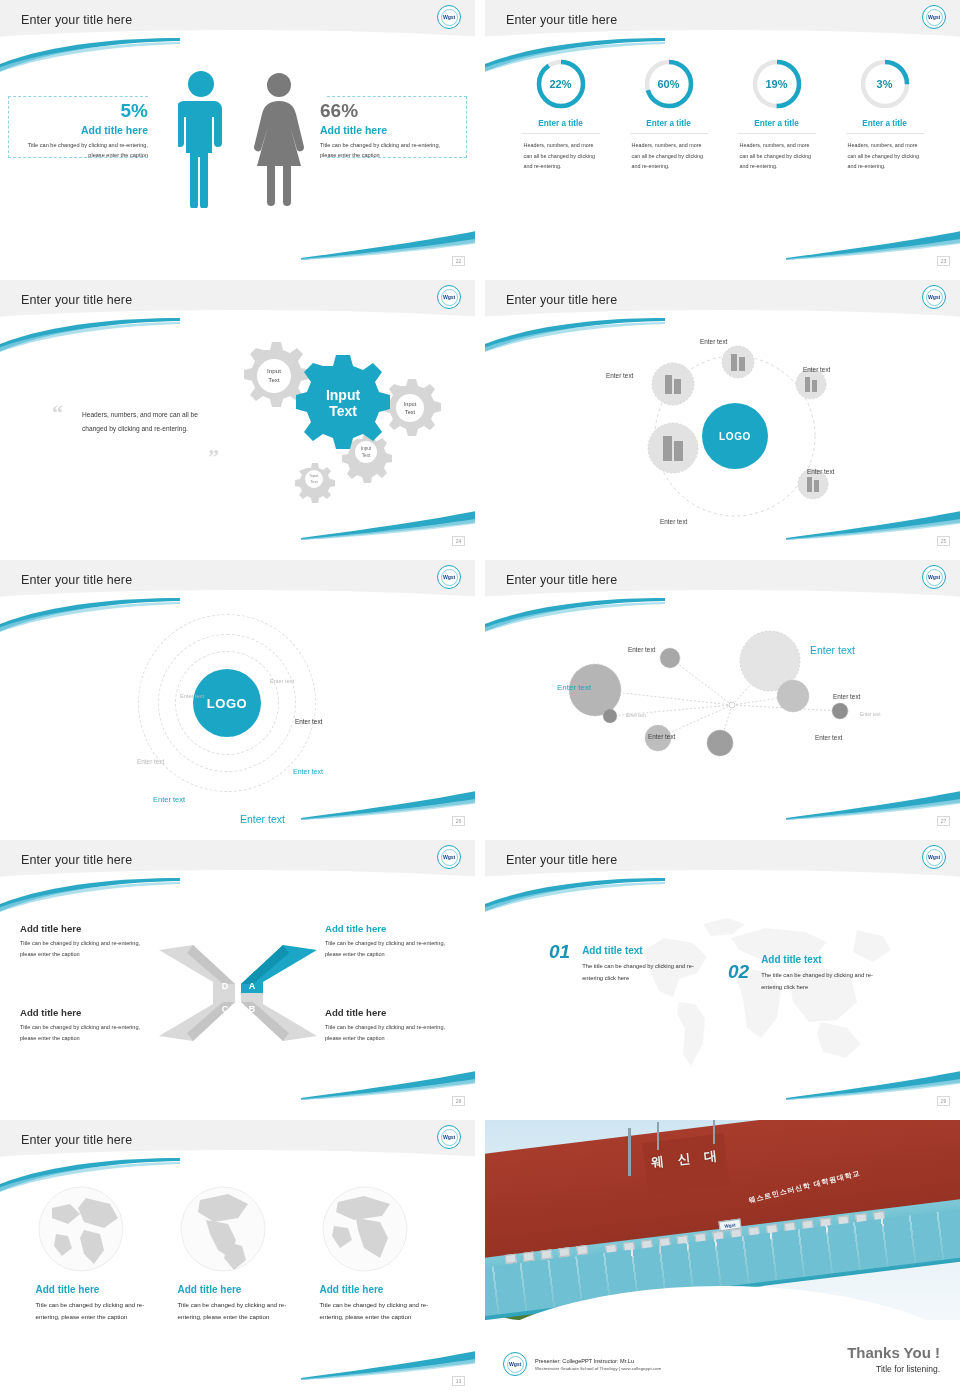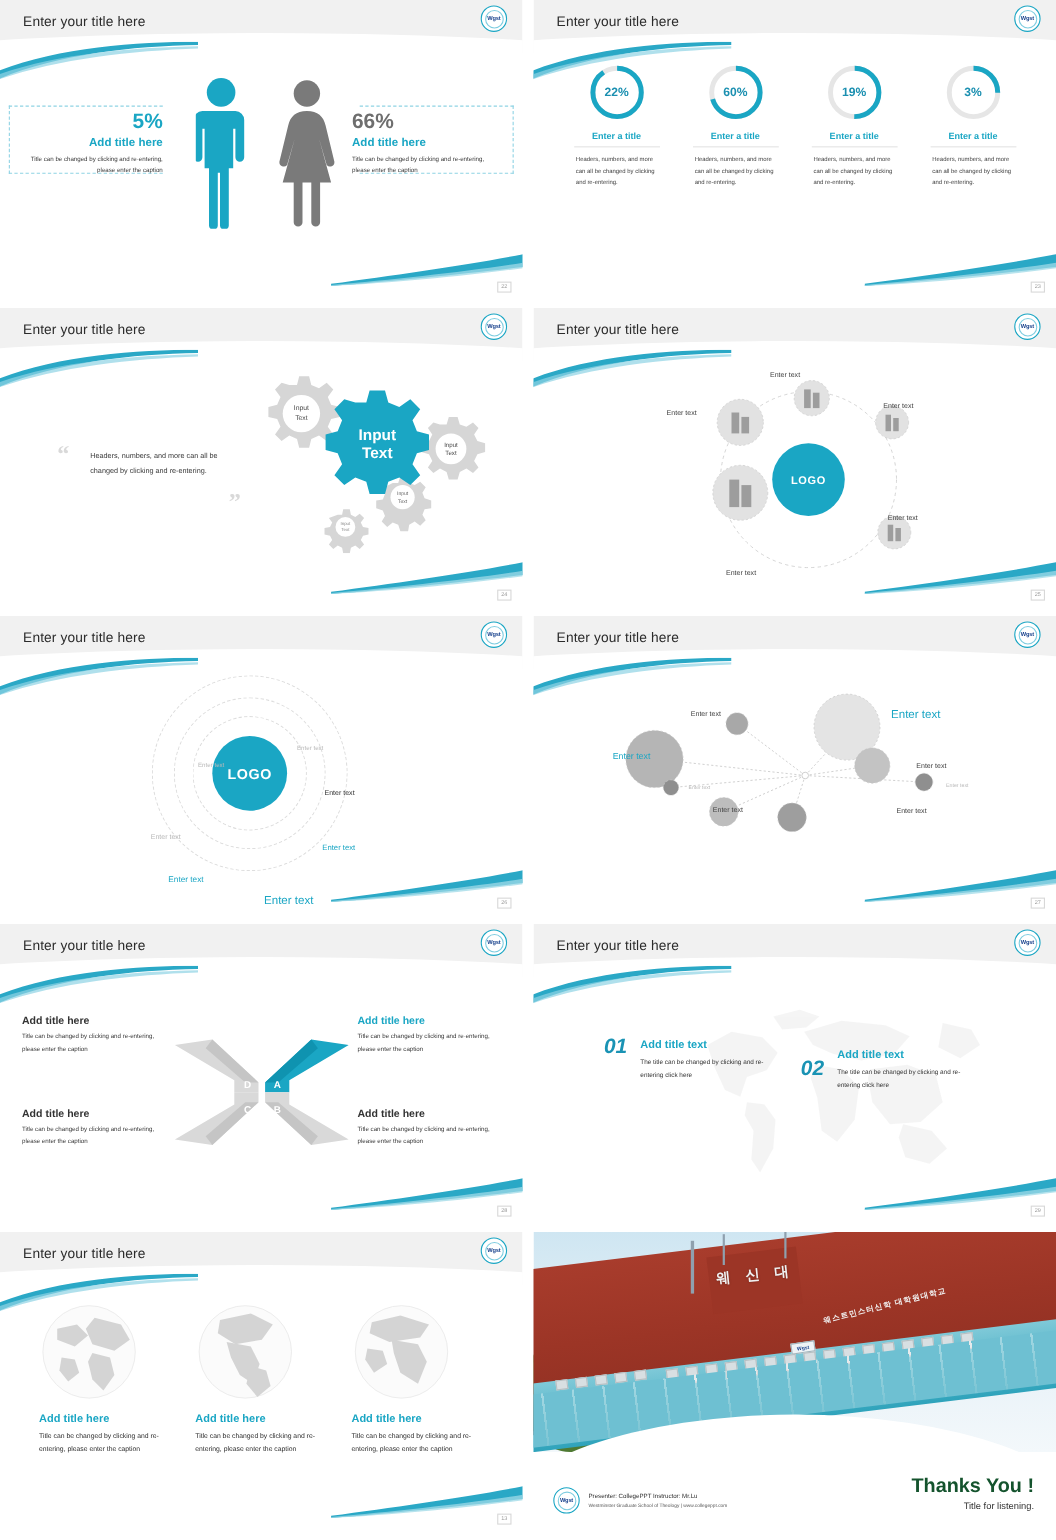--- a/index.html
+++ b/index.html
@@ -147,21 +147,21 @@
     background:radial-gradient(circle at 30% 40%, #6f9b4a 0 30%, #5d8a3c 31% 60%, #4f7a33 61% 100%);
     border-radius:40% 30% 35% 45%;
   }
   .signboard {
     position:absolute; background:#eef3f6; border:0.8px solid #9fb3bb;
     display:flex; align-items:center; justify-content:center;
     font-size:4.5px; font-weight:bold; color:#17418c;
   }
   .kr-big { position:absolute; color:#f0f0f0; font-weight:bold; font-size:13px; letter-spacing:5px; text-shadow:0 0 2px rgba(0,0,0,.3); }
   .kr-line { position:absolute; color:#f2f2f2; font-weight:bold; font-size:7px; letter-spacing:1px; white-space:nowrap; }
-  .thanks-big { font-size:18px; font-weight:bold; color:#14532d; }
+  .thanks-big { font-size:15px; font-weight:bold; color:#737373; }
   .thanks-sub { font-size:8.5px; color:#333; margin-top:3px; }
   .pres-line1 { font-size:5.6px; color:#2b2b2b; }
   .pres-line2 { font-size:4.4px; color:#555; margin-top:2px; }
 </style>
 </head>
 <body>
 
 <div class="grid">
 
   <div class="slide">

